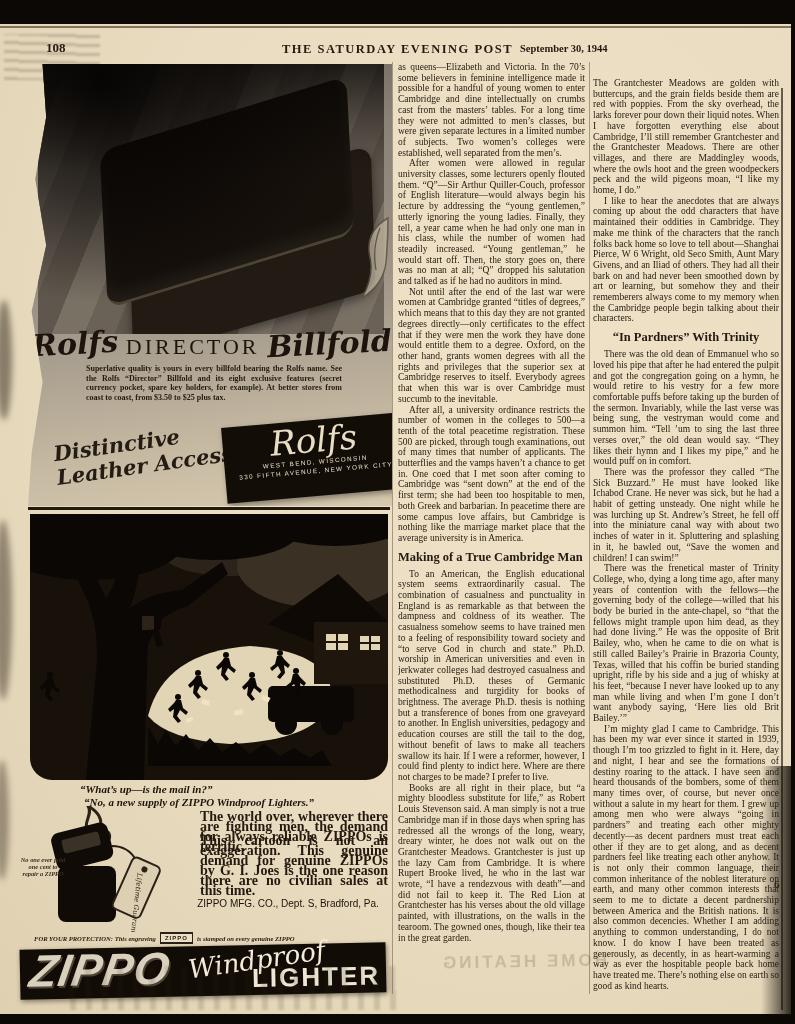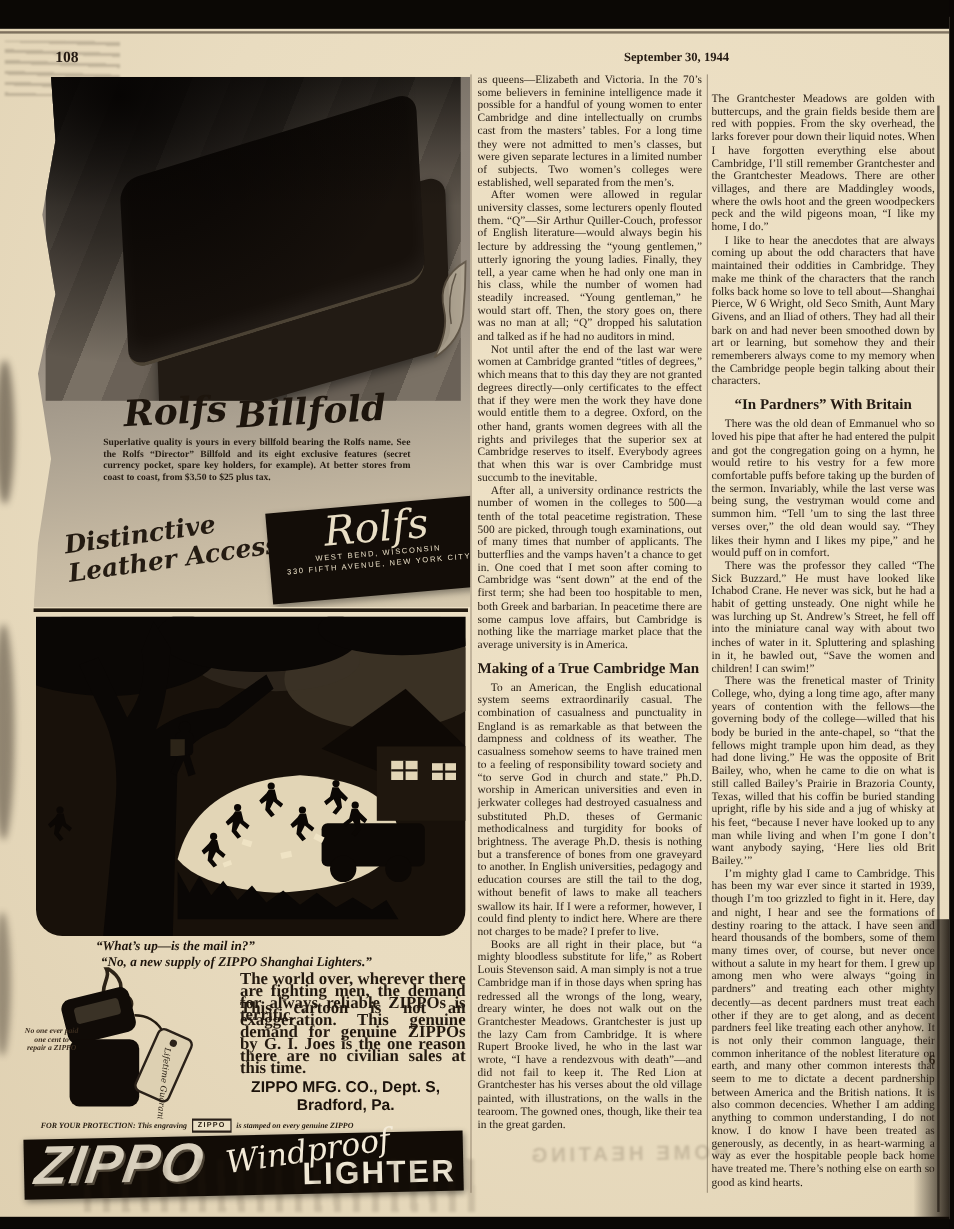--- a/index.html
+++ b/index.html
@@ -80,21 +80,21 @@
   .lighter{position:absolute;left:16px;top:806px;}
   .repair-note{position:absolute;left:20px;top:856px;width:46px;font-style:italic;font-weight:bold;
                font-size:6.4px;line-height:7.2px;color:#3a2c1e;text-align:center;}
   .zip-copy{position:absolute;left:200px;width:188px;margin:0;font-size:14px;line-height:10px;
             text-align:justify;font-weight:bold;color:#241a10;}
   .zip-copy.c1{top:812px;}
   .zip-copy.c2{top:836px;}
   .zip-slogan{position:absolute;left:200px;top:874px;width:188px;text-align:center;font-style:italic;
               font-weight:bold;font-size:9.3px;line-height:11px;color:#241a10;}
   .zip-company{position:absolute;left:186px;top:898px;width:204px;text-align:center;
-               font-family:"Liberation Sans",sans-serif;font-weight:bold;font-size:13px;color:#1c130b;}
+               font-family:"Liberation Sans",sans-serif;font-weight:normal;font-size:10px;color:#1c130b;}
   .protect{position:absolute;left:34px;top:932px;width:354px;display:flex;align-items:center;gap:4px;
            font-size:6.6px;font-weight:bold;font-style:italic;color:#2a2014;}
   .stampbox{border:1px solid #2a2019;background:#eadfc4;padding:1px 4px;font-style:normal;
             font-family:"Liberation Sans",sans-serif;font-size:6px;letter-spacing:1px;
             border-top:2px solid #2a2019;border-bottom:2px solid #2a2019;}
   .banner{position:absolute;left:20px;top:946px;width:366px;height:50px;background:#120c06;
           transform:rotate(-1.2deg);box-shadow:1px 2px 5px rgba(0,0,0,.45);}
   .banner-zippo{position:absolute;left:10px;top:-4px;font-family:"Liberation Sans",sans-serif;
       font-weight:900;font-style:italic;font-size:45px;letter-spacing:1px;color:#d9d0bd;
       transform:skewX(-10deg);text-shadow:2px 2px 0 #4e4537;}
@@ -117,30 +117,32 @@
   <div class="band-top-line"></div>
   <div class="band-bottom"></div>
   <div class="edge-right-line"></div>
   <div class="shadow-br"></div>
   <div class="stamp-smudge"></div>
   <div class="smudge" style="left:-4px;top:300px;width:16px;height:120px;opacity:.5;"></div>
   <div class="smudge" style="left:-6px;top:520px;width:18px;height:180px;opacity:.45;"></div>
   <div class="smudge" style="left:-5px;top:760px;width:14px;height:120px;opacity:.4;"></div>
 
   <div class="pagenum">108</div>
+  <div class="masthead">THE SATURDAY EVENING POST</div>
   <div class="issue-date">September 30, 1944</div>
   <div class="margin-mark">6</div>
 
   <div class="rolfs">
     <div class="rolfs-photo">
       <div class="bf bf-bottom"></div>
       <div class="bf bf-top"></div>
     </div>
     <div class="rolfs-headline">
       <span class="rolfs-script">Rolfs</span>
+      <span class="rolfs-caps">DIRECTOR</span>
       <span class="rolfs-script">Billfold</span>
     </div>
     <p class="rolfs-body">Superlative quality is yours in every billfold bearing the Rolfs name. See the Rolfs “Director” Billfold and its eight exclusive features (secret currency pocket, spare key holders, for example). At better stores from coast to coast, from $3.50 to $25 plus tax.</p>
     <div class="rolfs-tagline">
       <div>Distinctive</div>
       <div>Leather Accessories by…</div>
     </div>
     <div class="rolfs-logo">
       <div class="rolfs-logo-script">Rolfs</div>
       <div class="rolfs-addr">WEST BEND, WISCONSIN</div>
@@ -216,21 +218,21 @@
       <g transform="translate(20,170)">
           <circle cx="0" cy="-9" r="3"></circle>
           <path d="M-2,-6 L3,-6 L5,2 L10,6 L8,9 L2,4 L-1,10 L3,15 L0,17 L-5,11 L-4,3 L-8,6 L-10,3 L-4,-3 Z"></path>
         </g>
     </g>
 
     <path d="M118,212 l10,18 8,-14 10,16 10,-12 12,16 12,-12 12,14 14,-10 14,12 14,-10 16,12 14,-8 16,10 12,-8 L302,252 L118,252 Z" fill="#0a0705"></path>
   </svg>
 
   <div class="zip-cap zip-cap1">“What’s up—is the mail in?”</div>
-  <div class="zip-cap zip-cap2">“No, a new supply of ZIPPO Shanghai Lighters.”</div>
+  <div class="zip-cap zip-cap2">“No, a new supply of ZIPPO Windproof Lighters.”</div>
 
   <svg class="lighter" width="180" height="126" viewBox="0 0 180 126">
     <path d="M74,30 C64,16 78,10 72,0 C86,8 88,18 80,26 C92,20 98,30 90,38" fill="none" stroke="#2c2216" stroke-width="3"></path>
     <g transform="rotate(-14 64 44)">
       <rect x="38" y="22" width="58" height="38" rx="8" fill="#100b07"></rect>
       <rect x="48" y="30" width="38" height="14" rx="3" fill="#3a3226"></rect>
     </g>
     <rect x="42" y="60" width="58" height="56" rx="8" fill="#100b07"></rect>
     <path d="M96,40 Q112,40 120,54" fill="none" stroke="#241b10" stroke-width="2"></path>
     <g transform="translate(118,50) rotate(24)">
@@ -269,19 +271,19 @@
     <p>Not until after the end of the last war were women at Cambridge granted “titles of degrees,” which means that to this day they are not granted degrees directly—only certificates to the effect that if they were men the work they have done would entitle them to a degree. Oxford, on the other hand, grants women degrees with all the rights and privileges that the superior sex at Cambridge reserves to itself. Everybody agrees that when this war is over Cambridge must succumb to the inevitable.</p>
     <p>After all, a university ordinance restricts the number of women in the colleges to 500—a tenth of the total peacetime registration. These 500 are picked, through tough examinations, out of many times that number of applicants. The butterflies and the vamps haven’t a chance to get in. One coed that I met soon after coming to Cambridge was “sent down” at the end of the first term; she had been too hospitable to men, both Greek and barbarian. In peacetime there are some campus love affairs, but Cambridge is nothing like the marriage market place that the average university is in America.</p>
     <div class="sect-head">Making of a True Cambridge Man</div>
     <p>To an American, the English educational system seems extraordinarily casual. The combination of casualness and punctuality in England is as remarkable as that between the dampness and coldness of its weather. The casualness somehow seems to have trained men to a feeling of responsibility toward society and “to serve God in church and state.” Ph.D. worship in American universities and even in jerkwater colleges had destroyed casualness and substituted Ph.D. theses of Germanic methodicalness and turgidity for books of brightness. The average Ph.D. thesis is nothing but a transference of bones from one graveyard to another. In English universities, pedagogy and education courses are still the tail to the dog, without benefit of laws to make all teachers swallow its hair. If I were a reformer, however, I could find plenty to indict here. Where are there not charges to be made? I prefer to live.</p>
     <p>Books are all right in their place, but “a mighty bloodless substitute for life,” as Robert Louis Stevenson said. A man simply is not a true Cambridge man if in those days when spring has redressed all the wrongs of the long, weary, dreary winter, he does not walk out on the Grantchester Meadows. Grantchester is just up the lazy Cam from Cambridge. It is where Rupert Brooke lived, he who in the last war wrote, “I have a rendezvous with death”—and did not fail to keep it. The Red Lion at Grantchester has his verses about the old village painted, with illustrations, on the walls in the tearoom. The gowned ones, though, like their tea in the great garden.</p>
   </div>
 
   <div class="col col-right">
     <p class="noindent">The Grantchester Meadows are golden with buttercups, and the grain fields beside them are red with poppies. From the sky overhead, the larks forever pour down their liquid notes. When I have forgotten everything else about Cambridge, I’ll still remember Grantchester and the Grantchester Meadows. There are other villages, and there are Maddingley woods, where the owls hoot and the green woodpeckers peck and the wild pigeons moan, “I like my home, I do.”</p>
     <p>I like to hear the anecdotes that are always coming up about the odd characters that have maintained their oddities in Cambridge. They make me think of the characters that the ranch folks back home so love to tell about—Shanghai Pierce, W 6 Wright, old Seco Smith, Aunt Mary Givens, and an Iliad of others. They had all their bark on and had never been smoothed down by art or learning, but somehow they and their rememberers always come to my memory when the Cambridge people begin talking about their characters.</p>
-    <div class="sect-head centered">“In Pardners” With Britain</div>
+    <div class="sect-head centered">“In Pardners” With Trinity</div>
     <p>There was the old dean of Emmanuel who so loved his pipe that after he had entered the pulpit and got the congregation going on a hymn, he would retire to his vestry for a few more comfortable puffs before taking up the burden of the sermon. Invariably, while the last verse was being sung, the vestryman would come and summon him. “Tell ’um to sing the last three verses over,” the old dean would say. “They likes their hymn and I likes my pipe,” and he would puff on in comfort.</p>
     <p>There was the professor they called “The Sick Buzzard.” He must have looked like Ichabod Crane. He never was sick, but he had a habit of getting unsteady. One night while he was lurching up St. Andrew’s Street, he fell off into the miniature canal way with about two inches of water in it. Spluttering and splashing in it, he bawled out, “Save the women and children! I can swim!”</p>
     <p>There was the frenetical master of Trinity College, who, dying a long time ago, after many years of contention with the fellows—the governing body of the college—willed that his body be buried in the ante-chapel, so “that the fellows might trample upon him dead, as they had done living.” He was the opposite of Brit Bailey, who, when he came to die on what is still called Bailey’s Prairie in Brazoria County, Texas, willed that his coffin be buried standing upright, rifle by his side and a jug of whisky at his feet, “because I never have looked up to any man while living and when I’m gone I don’t want anybody saying, ‘Here lies old Brit Bailey.’”</p>
     <p>I’m mighty glad I came to Cambridge. This has been my war ever since it started in 1939, though I’m too grizzled to fight in it. Here, day and night, I hear and see the formations of destiny roaring to the attack. I have seen and heard thousands of the bombers, some of them many times over, of course, but never once without a salute in my heart for them. I grew up among men who were always “going in pardners” and treating each other mighty decently—as decent pardners must treat each other if they are to get along, and as decent pardners feel like treating each other anyhow. It is not only their common language, their common inheritance of the noblest literature on earth, and many other common interests that seem to me to dictate a decent pardnership between America and the British nations. It is also common decencies. Whether I am adding anything to common understanding, I do not know. I do know I have been treated as generously, as decently, in as heart-warming a way as ever the hospitable people back home have treated me. There’s nothing else on earth so good as kind hearts.</p>
   </div>
 </div>
 
 </body></html>

